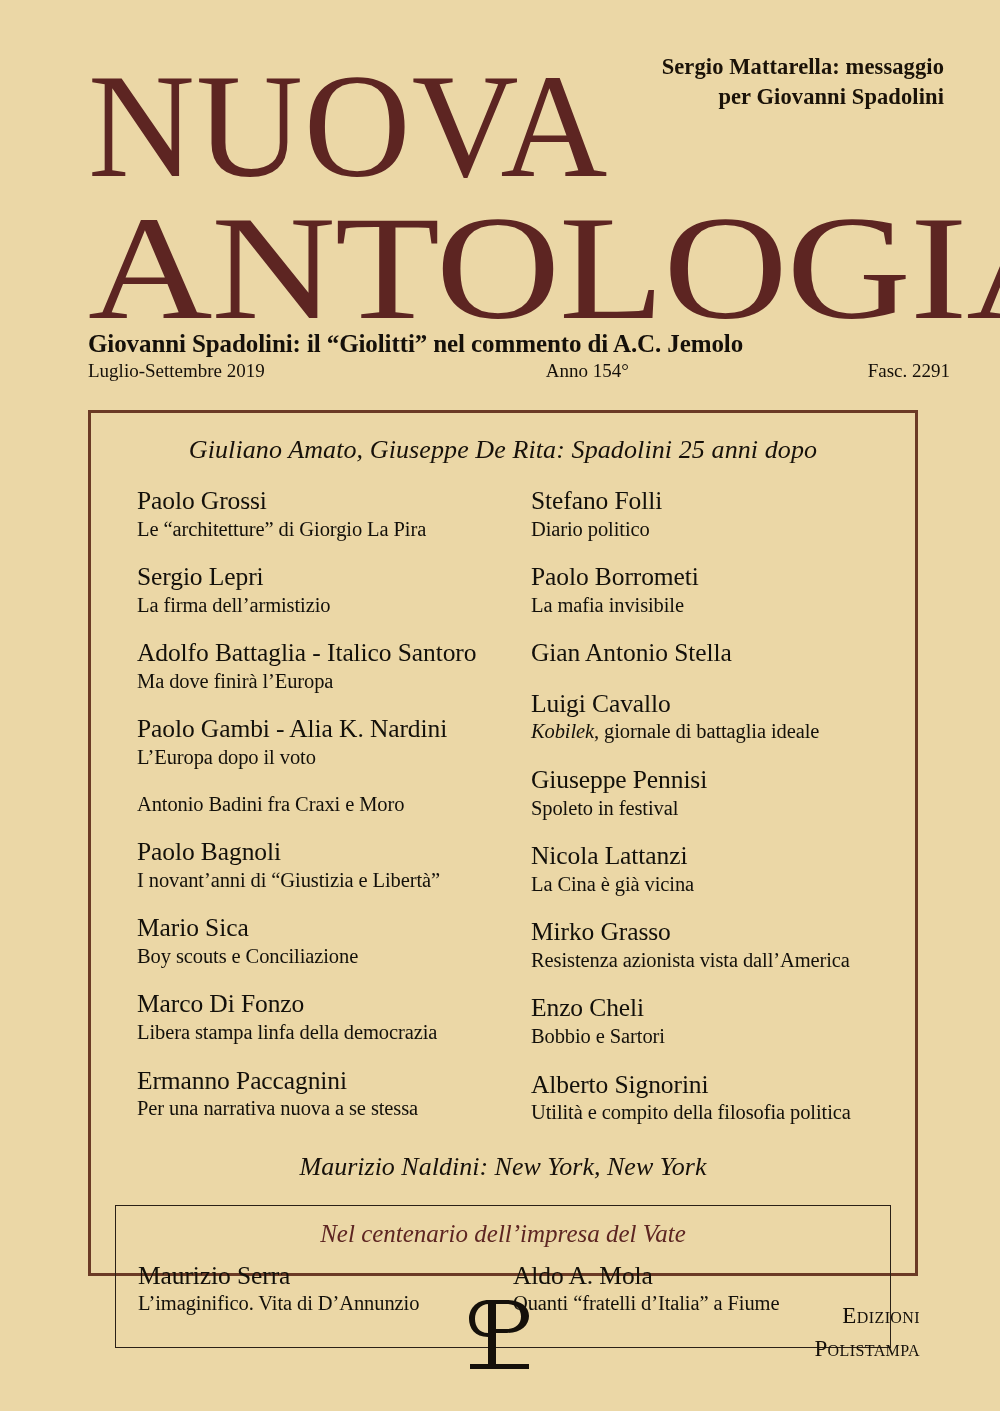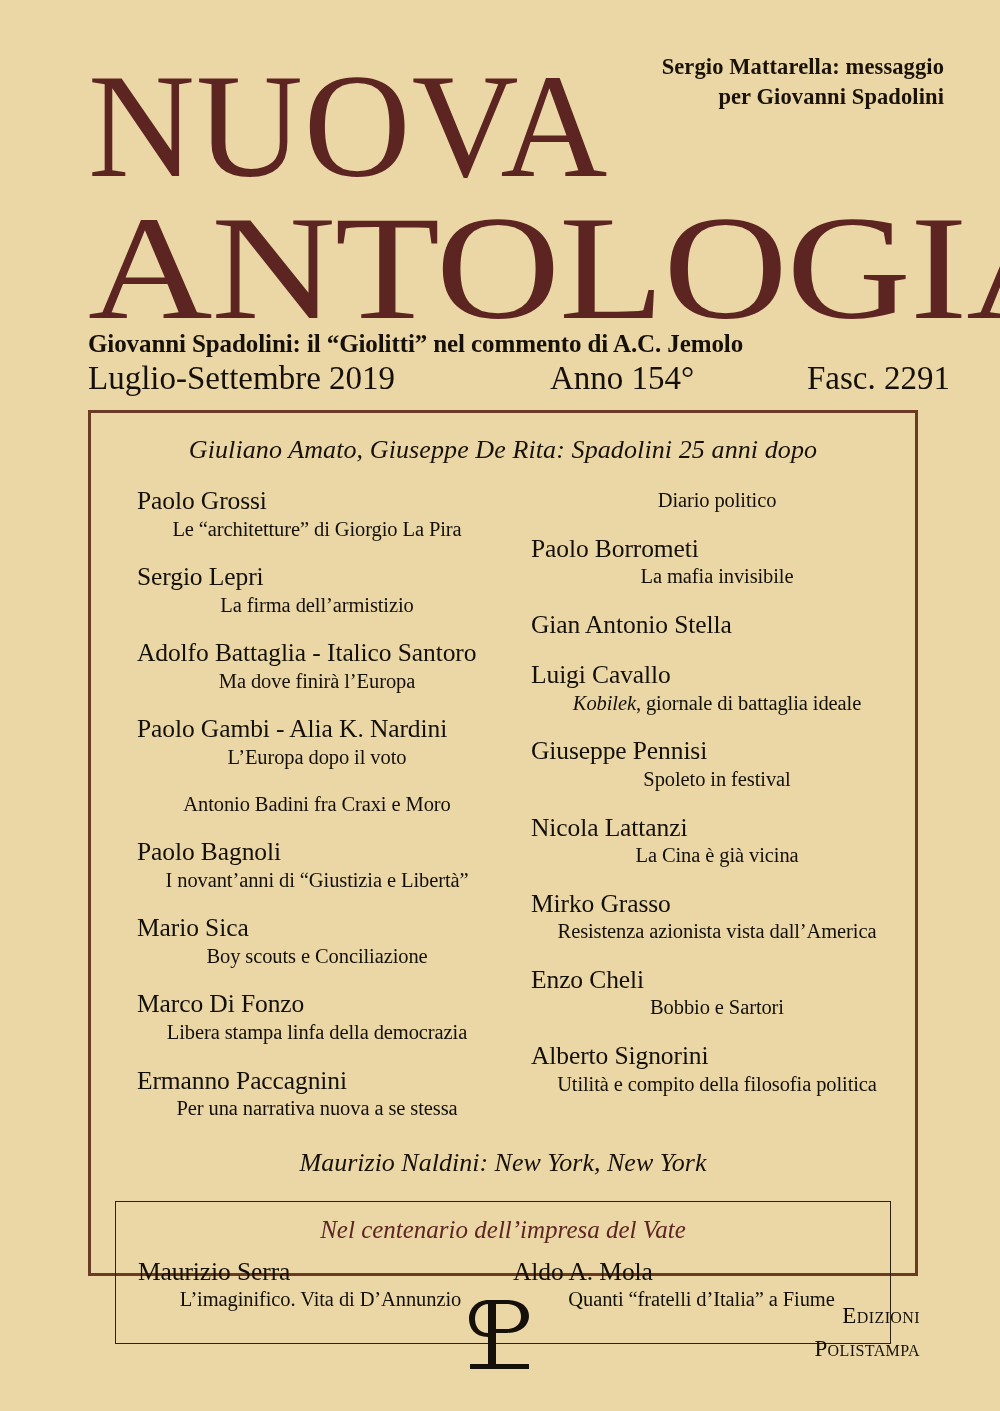--- a/index.html
+++ b/index.html
@@ -72,21 +72,21 @@
   }
 
   .issue-row {
     position: absolute;
     left: 88px;
     top: 360px;
     width: 862px;
     display: flex;
     justify-content: space-between;
     align-items: baseline;
-    font-size: 33px;
+    font-size: 19px;
     color: #15100a;
   }
   .issue-row .mid { margin-left: 42px; }
 
   
   .contents-box {
     position: absolute;
     left: 88px;
     top: 410px;
     width: 830px;
@@ -124,21 +124,20 @@
     color: #13100a;
     line-height: 1.12;
     letter-spacing: -0.1px;
   }
   .entry .title {
     font-size: 20.5px;
     color: #13100a;
     line-height: 1.2;
     margin-top: 1px;
     letter-spacing: -0.1px;
-    text-align: center;
   }
   .entry .title i { font-style: italic; }
 
   .closing-line {
     text-align: center;
     font-style: italic;
     font-size: 26px;
     color: #17110a;
     margin-top: 27px;
   }
@@ -256,20 +255,21 @@
           <div class="title">Libera stampa linfa della democrazia</div>
         </div>
         <div class="entry">
           <div class="author">Ermanno Paccagnini</div>
           <div class="title">Per una narrativa nuova a se stessa</div>
         </div>
       </div>
 
       <div class="col right">
         <div class="entry">
+          <div class="author">Stefano Folli</div>
           <div class="title">Diario politico</div>
         </div>
         <div class="entry">
           <div class="author">Paolo Borrometi</div>
           <div class="title">La mafia invisibile</div>
         </div>
         <div class="entry">
           <div class="author">Gian Antonio Stella</div>
         </div>
         <div class="entry">

